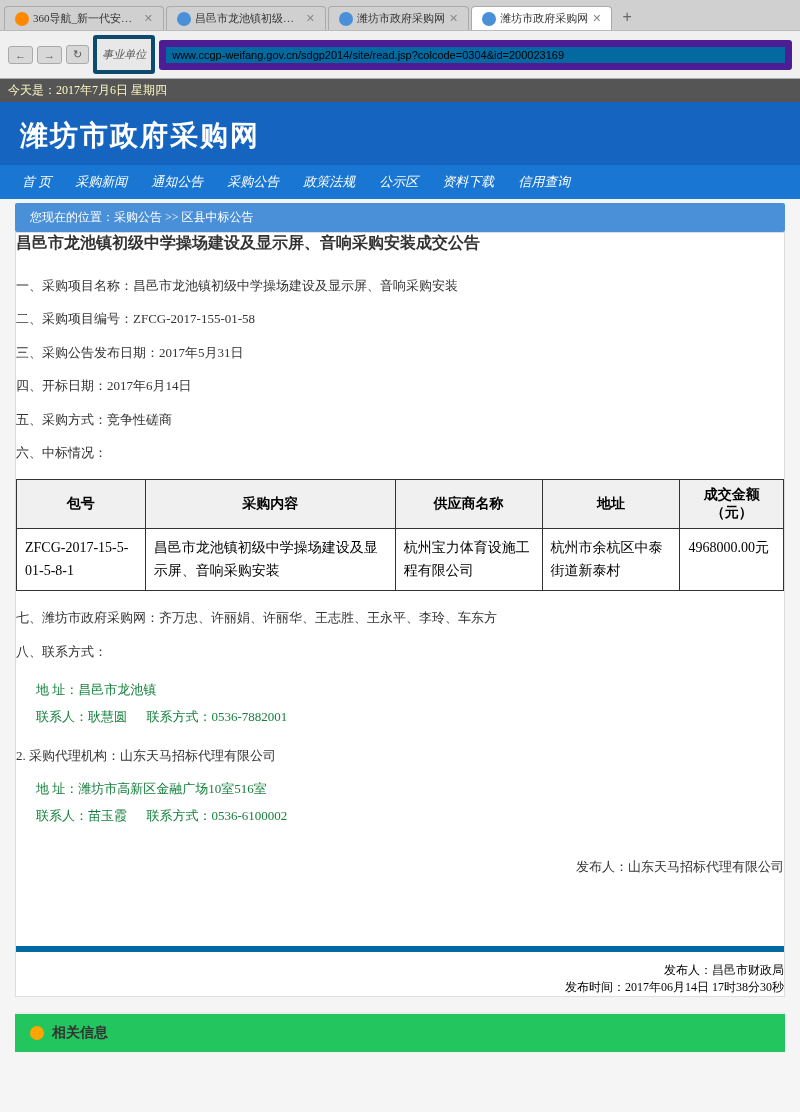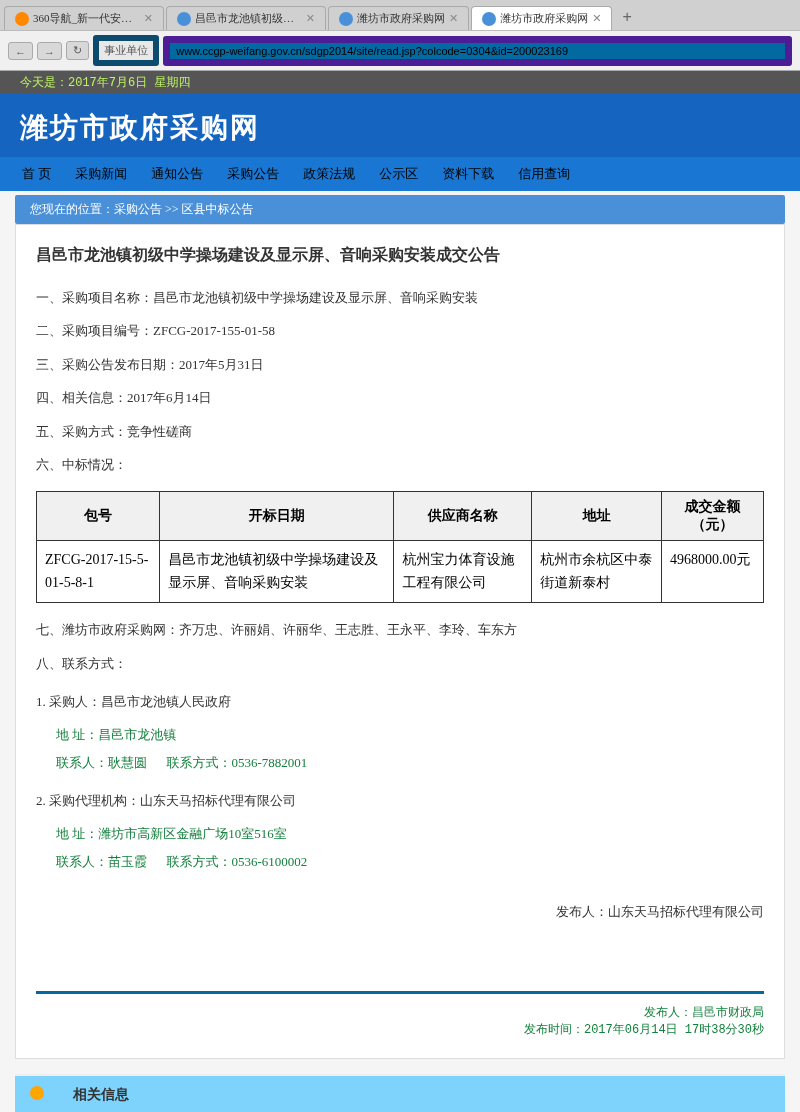--- a/index.html
+++ b/index.html
@@ -10,60 +10,60 @@
     .tab-bar { display: flex; align-items: flex-end; padding: 4px 4px 0; background: #d0d0d0; }
     .tab { display: flex; align-items: center; padding: 4px 10px; background: #d0d0d0; border: 1px solid #aaa; border-bottom: none; border-radius: 4px 4px 0 0; font-size: 11px; color: #333; cursor: pointer; margin-right: 2px; max-width: 160px; }
     .tab.active { background: #fff; }
     .tab-icon { width: 14px; height: 14px; margin-right: 4px; background: #f80; border-radius: 50%; display: inline-block; flex-shrink: 0; }
     .tab-icon.blue { background: #4a90d9; }
     .tab-close { margin-left: 4px; color: #888; font-size: 11px; }
     .tab-new { padding: 4px 8px; background: transparent; border: none; font-size: 16px; color: #666; cursor: pointer; }
     .address-bar { display: flex; align-items: center; padding: 4px 8px; background: #f0f0f0; border-top: 1px solid #bbb; gap: 4px; }
     .nav-btn { background: #d8d8d8; border: 1px solid #aaa; border-radius: 3px; padding: 2px 6px; font-size: 11px; cursor: pointer; color: #555; }
     .address-input { flex: 1; border: 7px solid #4c1d95; border-radius: 3px; padding: 2px 6px; font-size: 11px; background: #0369a1; }
-    .security-badge { font-size: 11px; color: #555; background: #e8e8e8; border: 6px solid #0c4a6e; padding: 2px 5px; border-radius: 3px; }
-
-    
-    .date-bar { background: #555; color: #bef264; font-size: 12px; padding: 3px 20px; font-family: Liberation Mono, monospace; }
+    .security-badge { font-size: 11px; color: #555; background: #e8e8e8; border: 4px solid #0c4a6e; padding: 8px 5px; border-radius: 3px; font-style: italic; }
+
+    
+    .date-bar { background: #555; color: #fef9c3; font-size: 12px; padding: 3px 8px; }
 
     
     .site-header { background: #1565c0; padding: 15px 20px 10px; }
     .site-title { color: #fff; font-size: 28px; font-weight: bold; letter-spacing: 2px; }
 
     
     .nav-bar { background: #1976d2; padding: 0; }
     .nav-bar ul { display: flex; list-style: none; padding: 0 10px; }
-    .nav-bar ul li a { display: block; color: #000000; text-decoration: none; padding: 8px 12px; font-size: 13px; }
+    .nav-bar ul li a { display: block; color: #ffffff; text-decoration: none; padding: 8px 12px; font-size: 13px; font-style: italic; }
 
     
     .breadcrumb-bar { background: #4a90d9; color: #fff; padding: 6px 15px; font-size: 12px; margin: 4px 15px 0; border-radius: 2px; }
 
     
-    .main-wrapper { background: #fff; margin: 0 15px 15px; padding: 20px; border: 1px solid #ddd; }
+    .main-wrapper { background: #fff; margin: 0 15px 15px; border: 1px solid #ddd; }
 
     
     .article-title { font-size: 16px; font-weight: bold; color: #333; margin-bottom: 20px; text-align: left; }
 
     .article-section { margin-bottom: 10px; font-size: 13px; color: #333; line-height: 1.8; }
 
     
     .data-table { width: 100%; border-collapse: collapse; margin: 15px 0; font-size: 14px; }
     .data-table th { background: #f0f0f0; border: 1px solid #333; padding: 6px 8px; text-align: center; font-weight: bold; }
     .data-table td { border: 1px solid #333; padding: 8px; text-align: left; vertical-align: top; line-height: 1.6; }
 
     .contact-section { margin-top: 15px; }
     .contact-item { margin-bottom: 15px; }
     .contact-detail { padding-left: 20px; margin-bottom: 4px; font-size: 13px; color: #15803d; line-height: 1.8; }
 
     .publisher-right { text-align: right; font-size: 13px; color: #333; margin-top: 30px; padding-bottom: 10px; }
 
-    .publisher-bottom { text-align: right; font-size: 12px; color: #15803d; margin-top: 60px; border-top: 3px solid #0369a1; padding-top: 10px; font-family: Liberation Mono, monospace; }
-
-    
-    .related-section { display: flex; padding: 10px 15px; background: #7dd3fc; border-top: 2px solid #eee; margin: 0 15px; gap: 21px; }
+    .publisher-bottom { text-align: right; font-size: 12px; color: #000000; margin-top: 60px; border-top: 6px solid #0369a1; padding-top: 10px; }
+
+    
+    .related-section { display: flex; align-items: center; padding: 10px 15px; background: #22c55e; border-top: 2px solid #eee; margin: 0 15px; }
     .related-dot { width: 14px; height: 14px; background: orange; border-radius: 50%; margin-right: 8px; }
     .related-title { font-size: 14px; font-weight: bold; color: #333; }
 
     .outer-container { background: #f5f5f5; min-height: 1112px; }
   </style>
 </head>
 <body>
 
 <div class="outer-container">
 
@@ -145,29 +145,29 @@
     <span>您现在的位置：采购公告 &gt;&gt; 区县中标公告</span>
   </div>
 
   <div class="main-wrapper">
 
     <div class="article-title">昌邑市龙池镇初级中学操场建设及显示屏、音响采购安装成交公告</div>
 
     <div class="article-section">一、采购项目名称：昌邑市龙池镇初级中学操场建设及显示屏、音响采购安装</div>
     <div class="article-section">二、采购项目编号：ZFCG-2017-155-01-58</div>
     <div class="article-section">三、采购公告发布日期：2017年5月31日</div>
-    <div class="article-section">四、相关信息：2017年6月14日</div>
+    <div class="article-section">四、开标日期：2017年6月14日</div>
     <div class="article-section">五、采购方式：竞争性磋商</div>
     <div class="article-section">六、中标情况：</div>
 
     <table class="data-table">
       <thead>
         <tr>
           <th>包号</th>
-          <th>开标日期</th>
+          <th>采购内容</th>
           <th>供应商名称</th>
           <th>地址</th>
           <th>成交金额（元）</th>
         </tr>
       </thead>
       <tbody>
         <tr>
           <td>ZFCG-2017-15-5-01-5-8-1</td>
           <td>昌邑市龙池镇初级中学操场建设及显示屏、音响采购安装</td>
           <td>杭州宝力体育设施工程有限公司</td>
@@ -175,24 +175,20 @@
           <td>4968000.00元</td>
         </tr>
       </tbody>
     </table>
 
     <div class="article-section">七、潍坊市政府采购网：齐万忠、许丽娟、许丽华、王志胜、王永平、李玲、车东方</div>
     <div class="article-section">八、联系方式：</div>
 
     <div class="contact-section">
       <div class="contact-item">
-        <div class="article-section">
-          <span>1.</span>
-          <span>采购人：昌邑市龙池镇人民政府</span>
-        </div>
         <div class="contact-detail">地    址：昌邑市龙池镇</div>
         <div class="contact-detail">
           <span>联系人：耿慧圆</span>
           &nbsp;&nbsp;&nbsp;&nbsp;
           <span>联系方式：0536-7882001</span>
         </div>
       </div>
 
       <div class="contact-item">
         <div class="article-section">

